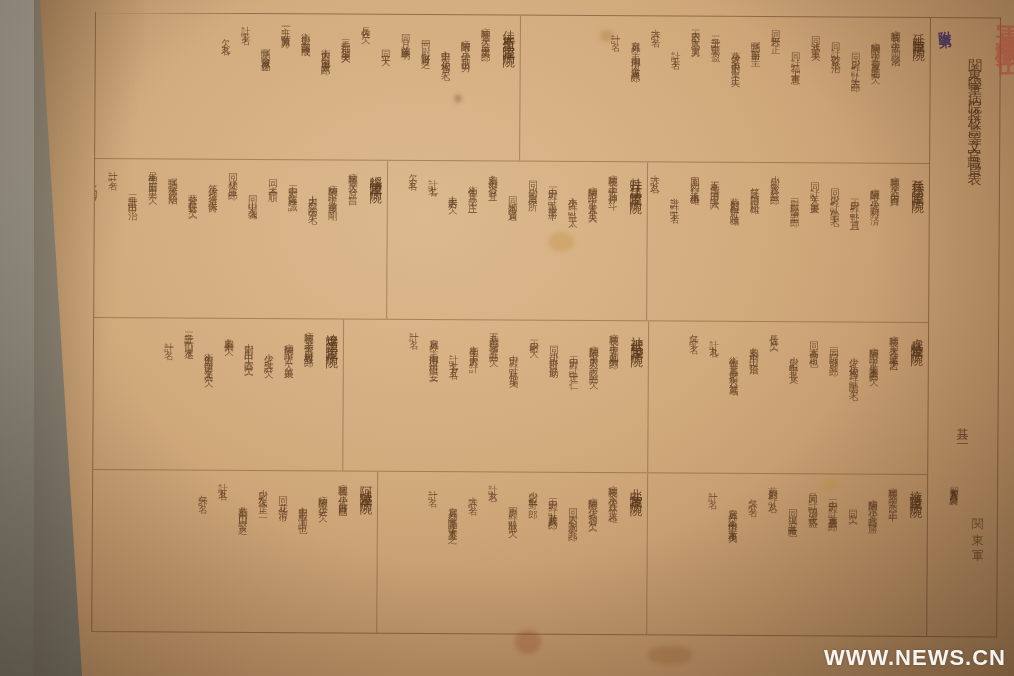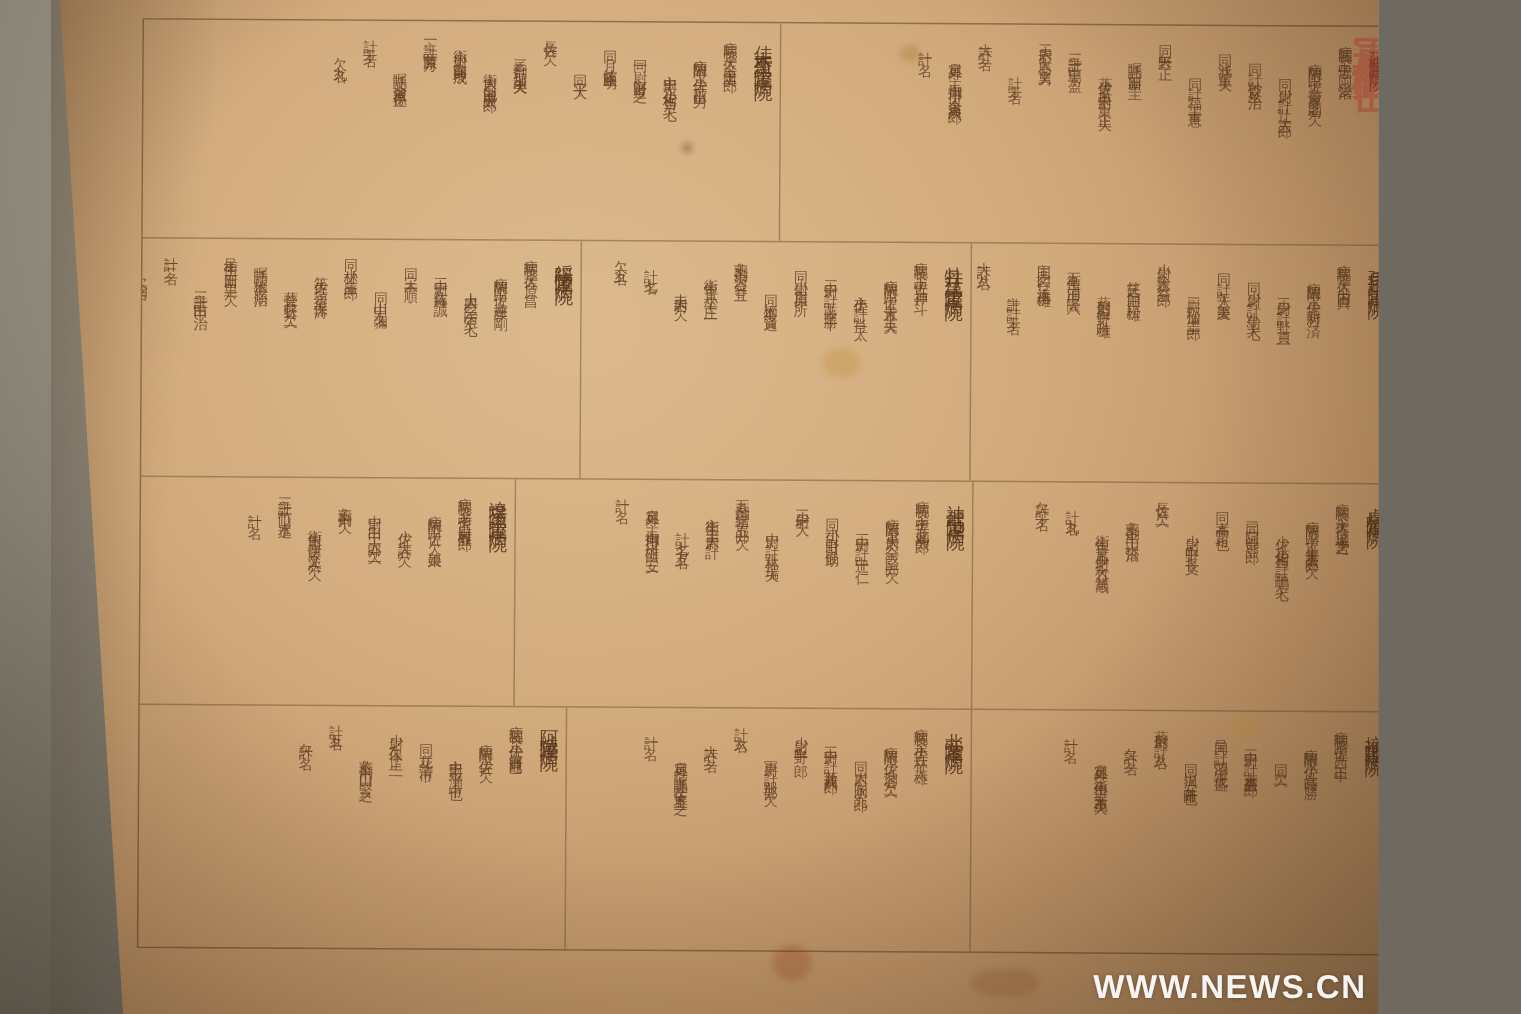--- a/index.html
+++ b/index.html
@@ -1,16 +1,16 @@
 <!DOCTYPE html>
 <html><head>
 <meta charset="utf-8">
 <style>
   html,body{margin:0;padding:0;background:#6f6a5f;}
-  .photo{position:relative;width:919px;height:676px;overflow:hidden;
+  .photo{position:relative;width:1014px;height:676px;overflow:hidden;
     background:linear-gradient(175deg,#a09a8c 0%,#8d887b 45%,#6b665c 100%);
     font-family:"DejaVu Sans",sans-serif;}
   .paper{position:absolute;inset:0;
     clip-path:polygon(40px 0,1014px 0,1014px 676px,82px 676px);
     background:radial-gradient(ellipse at 42% 32%,#dcba8e 0%,#d2ab7d 40%,#bd9266 72%,#9e7851 100%);}
   .paper-edge{position:absolute;left:34px;top:0;width:110px;height:676px;
     background:linear-gradient(97deg,rgba(70,45,20,.28),rgba(70,45,20,0) 62%);pointer-events:none;}
   .vignette{position:absolute;inset:0;pointer-events:none;
     background:radial-gradient(ellipse at 48% 38%,rgba(0,0,0,0) 52%,rgba(28,18,6,.30) 100%);}
   

